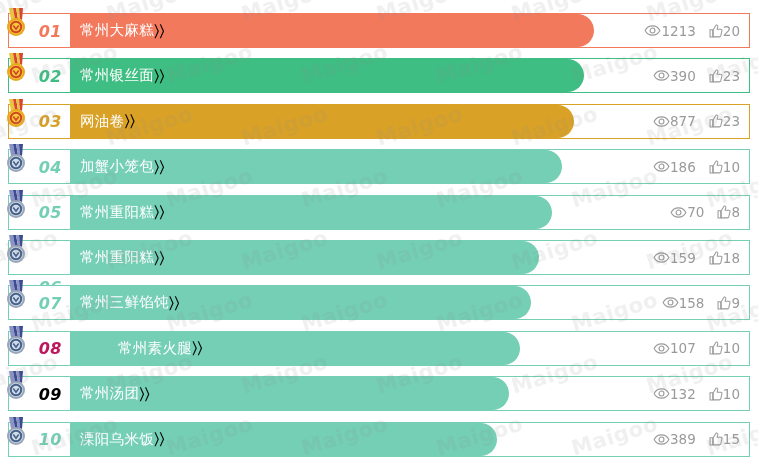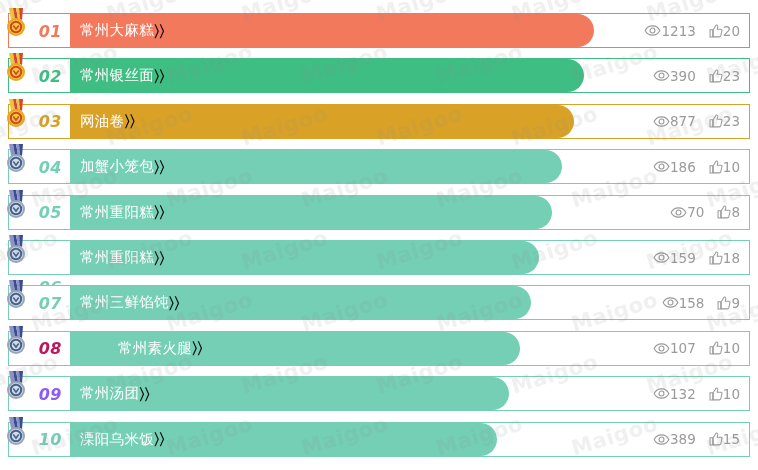--- a/index.html
+++ b/index.html
@@ -442,21 +442,21 @@
         <div class="medal-icon"><svg viewBox="0 0 26 30" width="26" height="30">
             <polygon points="6,1 10,1 12,12 8,13" fill="#8C93C6"></polygon>
             <polygon points="10,1 13,1 15,12 12,12" fill="#3B4C8F"></polygon>
             <polygon points="13,1 16,1 17,12 15,12" fill="#8C93C6"></polygon>
             <polygon points="16,1 20,1 19,13 17,12" fill="#3B4C8F"></polygon>
             <circle cx="13" cy="20" r="9" fill="#9AA6B8"></circle>
             <circle cx="13" cy="20" r="7" fill="#D4DCE6"></circle>
             <circle cx="13" cy="20" r="5.2" fill="none" stroke="#43618C" stroke-width="2"></circle>
             <path d="M10.3 18.5 L13 22.2 L15.7 18.5" fill="none" stroke="#43618C" stroke-width="1.6"></path>
           </svg></div>
-        <span class="rank-num" style="color: #8b5cf6; margin-left: 32px;">09</span>
+        <span class="rank-num" style="color: #000000; margin-left: 32px;">09</span>
       </div>
       <div class="stats">
         <div class="stat">
           <span>
             <svg viewBox="0 0 20 13" width="17" height="11">
               <path d="M10 1 C4 1 1.3 6.5 1.3 6.5 C1.3 6.5 4 12 10 12 C16 12 18.7 6.5 18.7 6.5 C18.7 6.5 16 1 10 1 Z" fill="none" stroke="#9a9a9a" stroke-width="1.3"></path>
               <circle cx="10" cy="6.5" r="2.9" fill="none" stroke="#9a9a9a" stroke-width="1.3"></circle>
             </svg>
           </span>
           <span>132</span>

